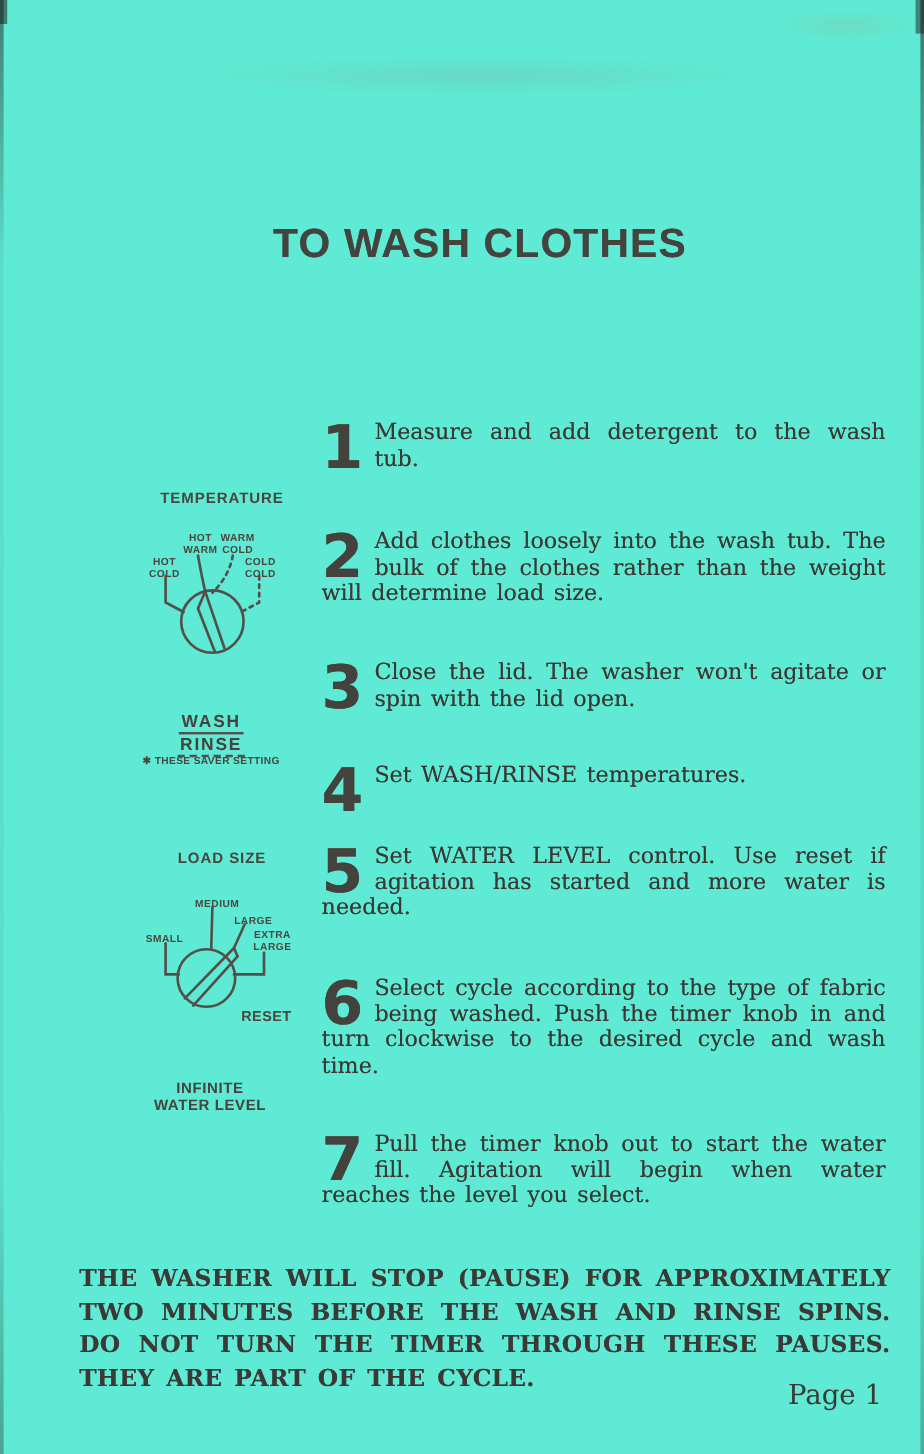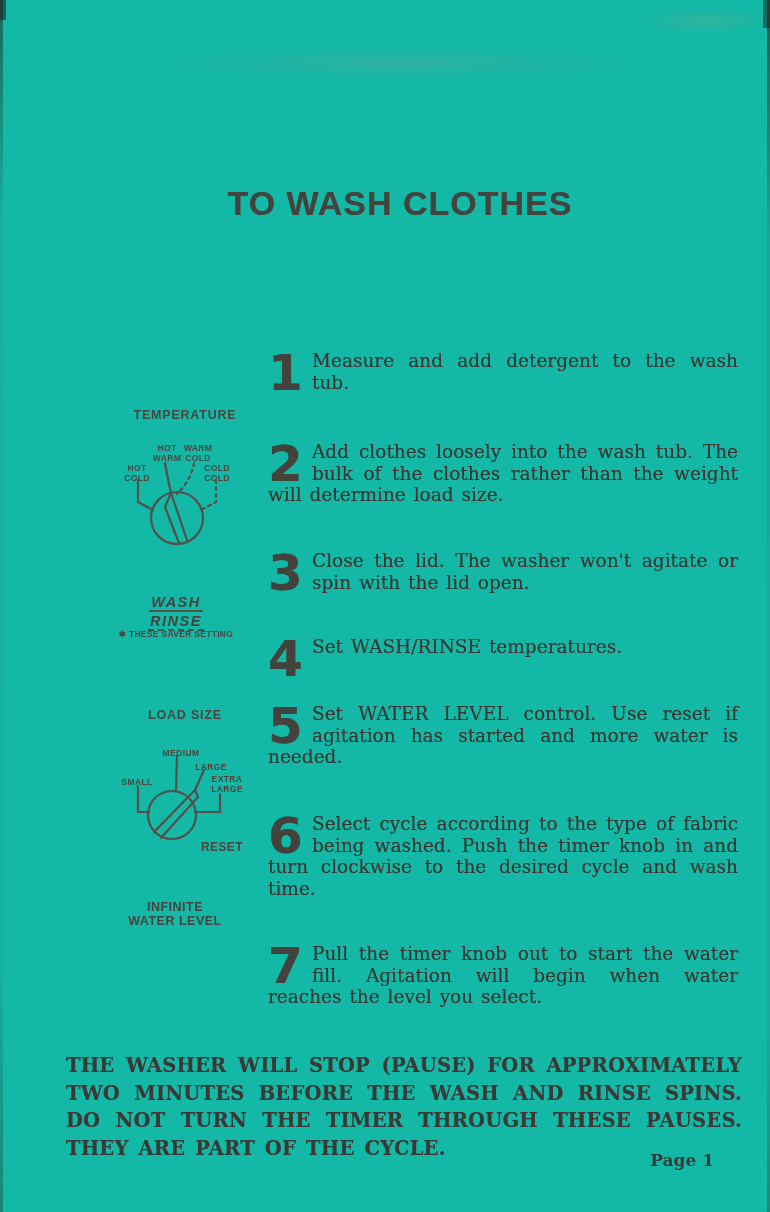--- a/index.html
+++ b/index.html
@@ -3,21 +3,21 @@
 <meta charset="utf-8">
 <style>
   html,body { margin:0; padding:0; }
   body {
     width:770px; height:1212px;
     background:#e8e5de;
     font-family:"DejaVu Serif", serif;
   }
   .page {
     position:relative; width:770px; height:1212px;
-    background:#14b8a6; overflow:hidden;
+    background:#5eead4; overflow:hidden;
     color:#3a3833;
   }
   
   .edge-left { position:absolute; left:0; top:0; width:3px; height:1212px;
     background:linear-gradient(to bottom, rgba(35,34,30,0.55), rgba(35,34,30,0.06) 18%, rgba(35,34,30,0.05) 80%, rgba(35,34,30,0.35)); }
   .edge-right { position:absolute; right:0; top:0; width:3px; height:1212px;
     background:linear-gradient(to bottom, rgba(35,34,30,0.6), rgba(35,34,30,0.1) 20%, rgba(35,34,30,0.08) 85%, rgba(35,34,30,0.3)); }
   .smudge-a { position:absolute; left:150px; top:46px; width:500px; height:34px;
     background:radial-gradient(ellipse at center, rgba(140,150,148,0.20), rgba(140,150,148,0) 70%); }
   .smudge-b { position:absolute; left:640px; top:8px; width:130px; height:26px;
@@ -56,22 +56,22 @@
   .s1 { top:350px; } .s2 { top:441px; } .s3 { top:550px; }
   .s4 { top:636px; } .s5 { top:703px; } .s6 { top:813px; } .s7 { top:943px; }
 
   .footer-warning {
     position:absolute; left:66px; top:1052px; width:676px;
     font-weight:bold; font-size:19.5px; line-height:27.5px;
     text-align:justify; letter-spacing:0.2px; word-spacing:3px;
     color:#3b3935; text-shadow:0 0 0.4px rgba(59,57,53,0.6);
   }
   .page-number {
-    position:absolute; left:559px; top:1150px; width:155px;
-    text-align:right; font-weight:bold; font-size:17px; color:#3b3935;
+    position:absolute; left:580px; top:1150px; width:155px;
+    text-align:right; font-weight:normal; font-size:23px; color:#3b3935;
   }
 
   
   .diagram { position:absolute; }
   .temp-diagram { left:95px; top:408px; width:180px; height:152px; }
   .load-diagram { left:100px; top:708px; width:170px; height:150px; }
   .diagram-title {
     position:absolute; left:0; top:0; width:100%;
     text-align:center; font-family:"Liberation Sans", sans-serif;
     font-weight:bold; font-size:12.5px; letter-spacing:0.8px; color:#48453e;
@@ -83,21 +83,21 @@
     letter-spacing:0.4px; color:#4a473f;margin-top:8px;
   }
   .dial-svg { position:absolute; left:0; top:0; }
   .dial-svg path, .dial-svg polyline, .dial-svg circle, .dial-svg line {
     fill:none; stroke:#53504a; stroke-width:2.2; stroke-linecap:round;
   }
   .dashed { stroke-dasharray:3,4; }
 
   .wash-rinse {
     position:absolute; left:118px; top:593px; width:116px; text-align:center;
-    font-family:"Liberation Sans", sans-serif; font-weight:bold; color:#46433d;font-style:italic;
+    font-family:"Liberation Sans", sans-serif; font-weight:bold; color:#46433d;
   }
   .wash-rinse .wr { display:inline-block; font-size:14.5px; letter-spacing:1.5px; padding:0 2px; }
   .wash-rinse .wash { border-bottom:2px solid #53504a; }
   .wash-rinse .rinse { border-bottom:2px dashed #53504a; margin-top:1px; }
   .energy-note {
     position:absolute; left:100px; top:629px; width:152px; text-align:center;
     font-family:"Liberation Sans", sans-serif; font-weight:bold;
     font-size:8.5px; letter-spacing:0.3px; color:#4a473f;
   }
   .water-level-caption {

